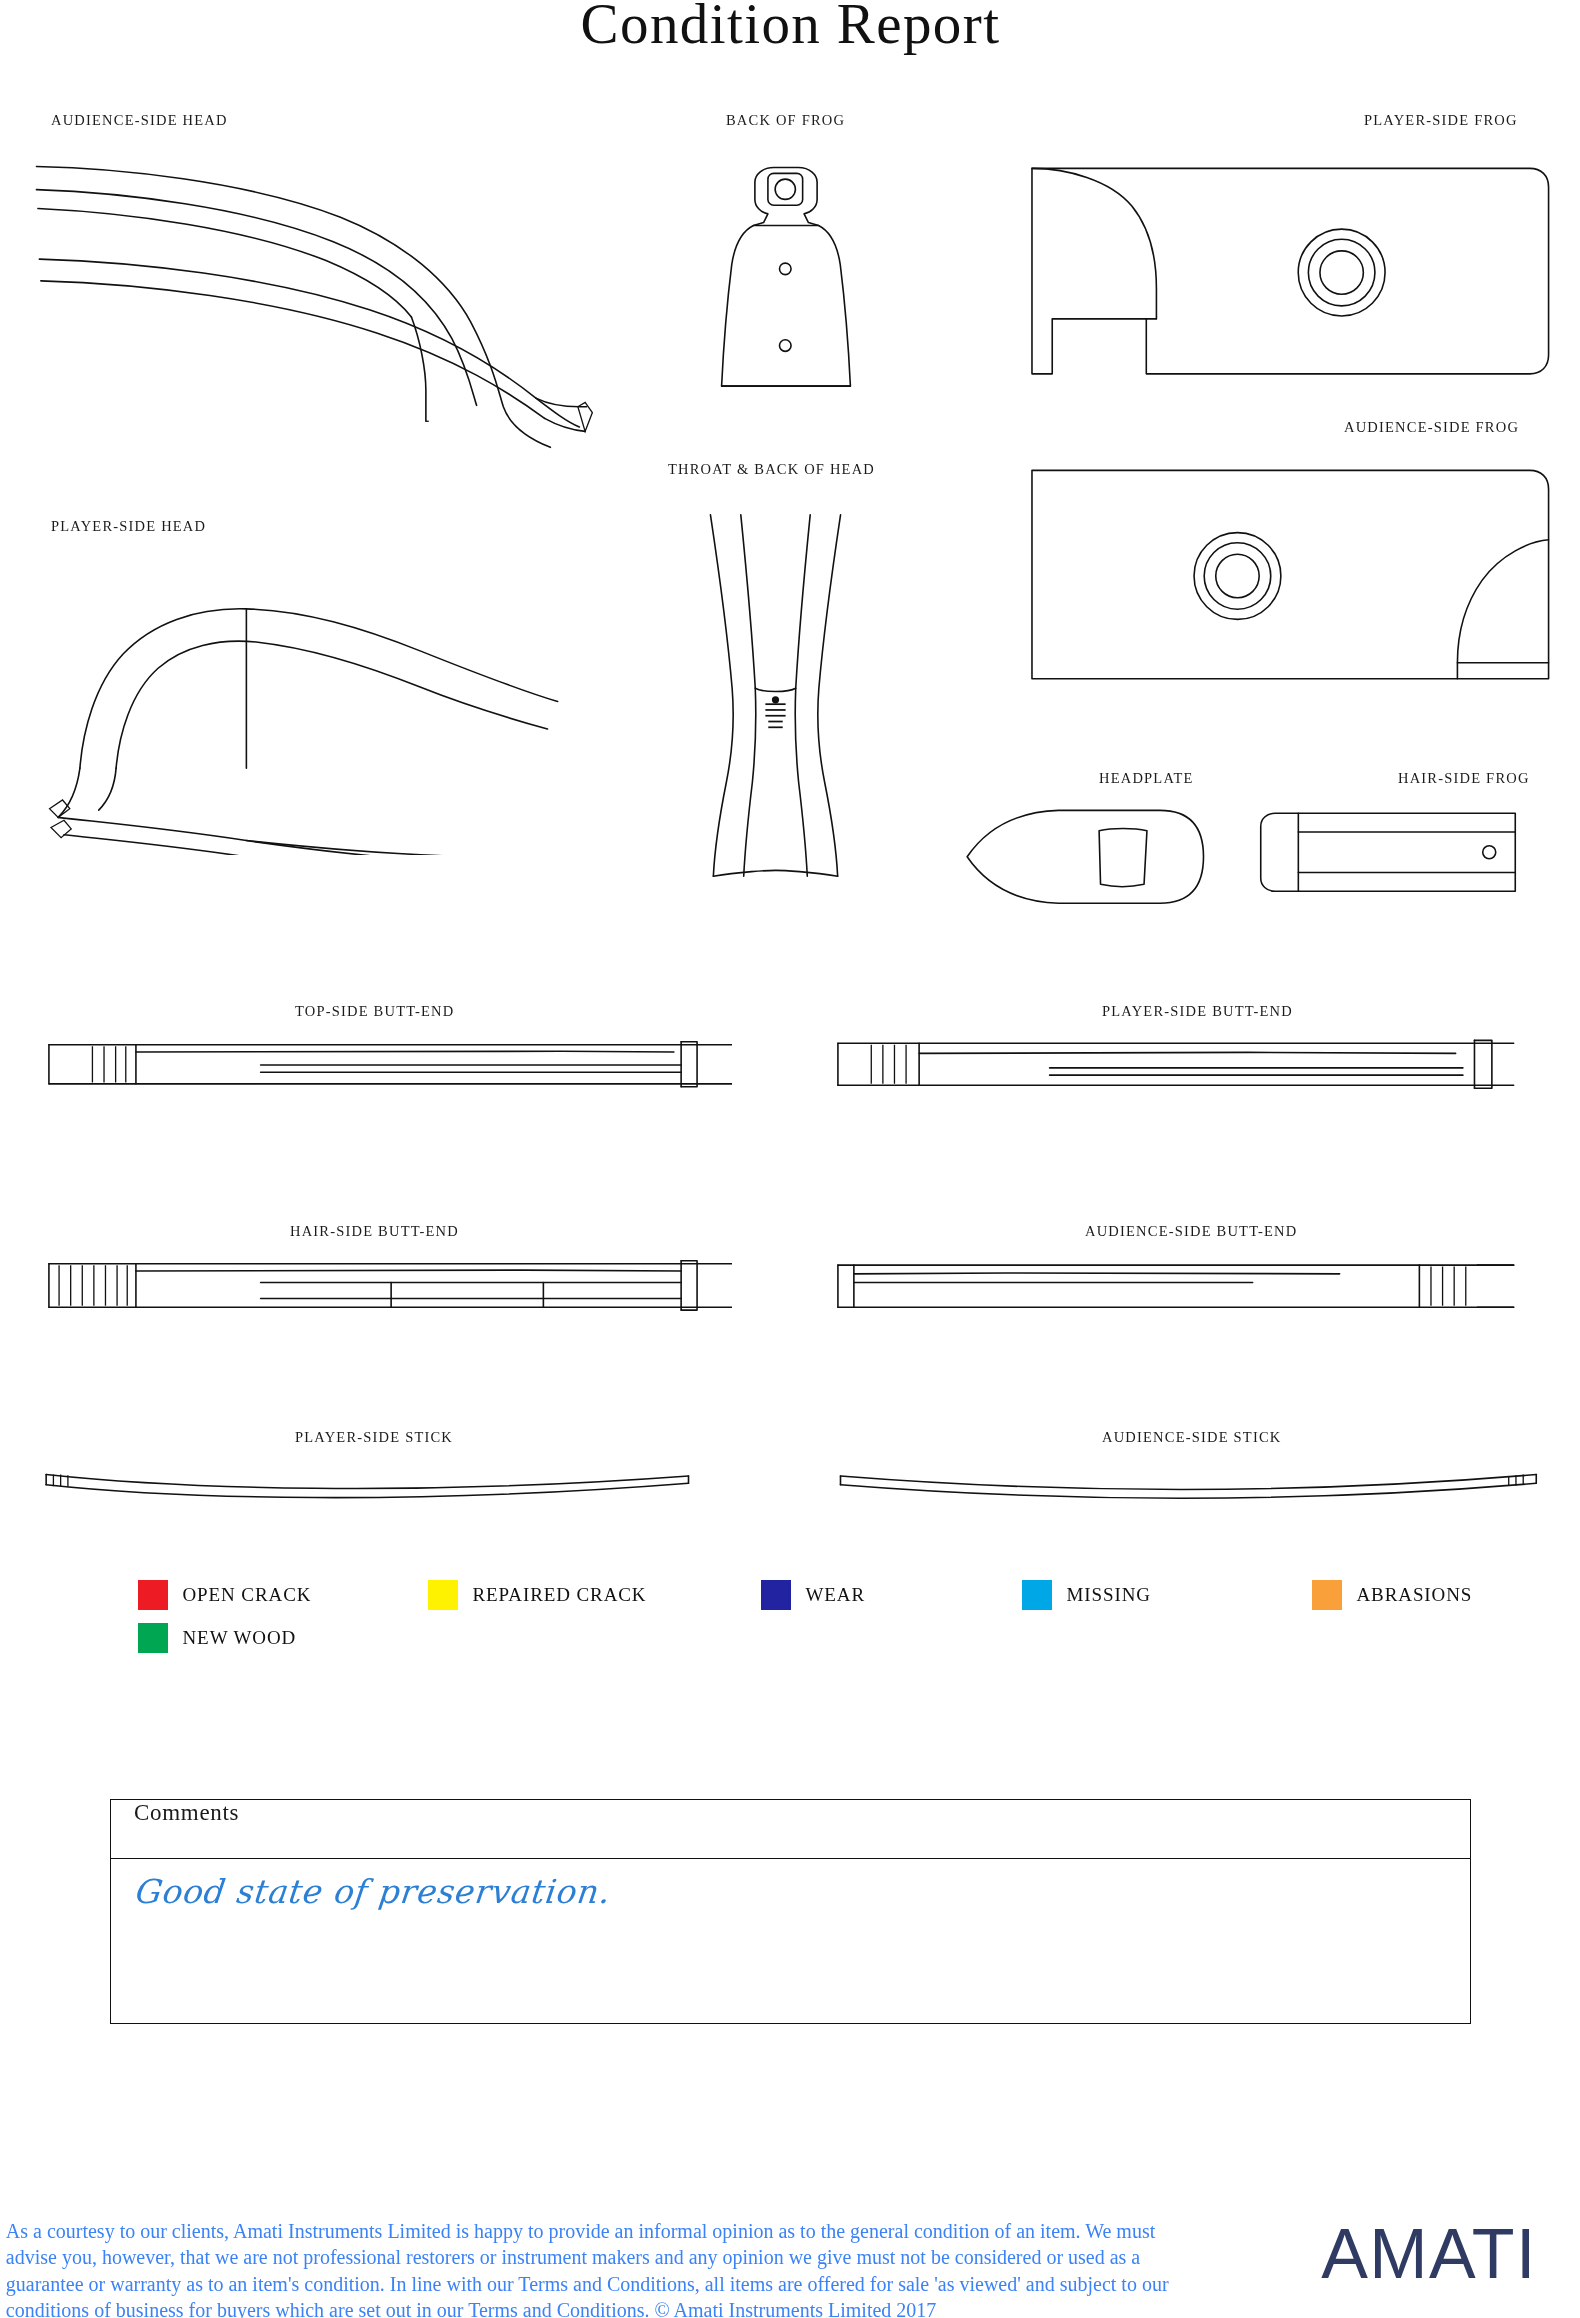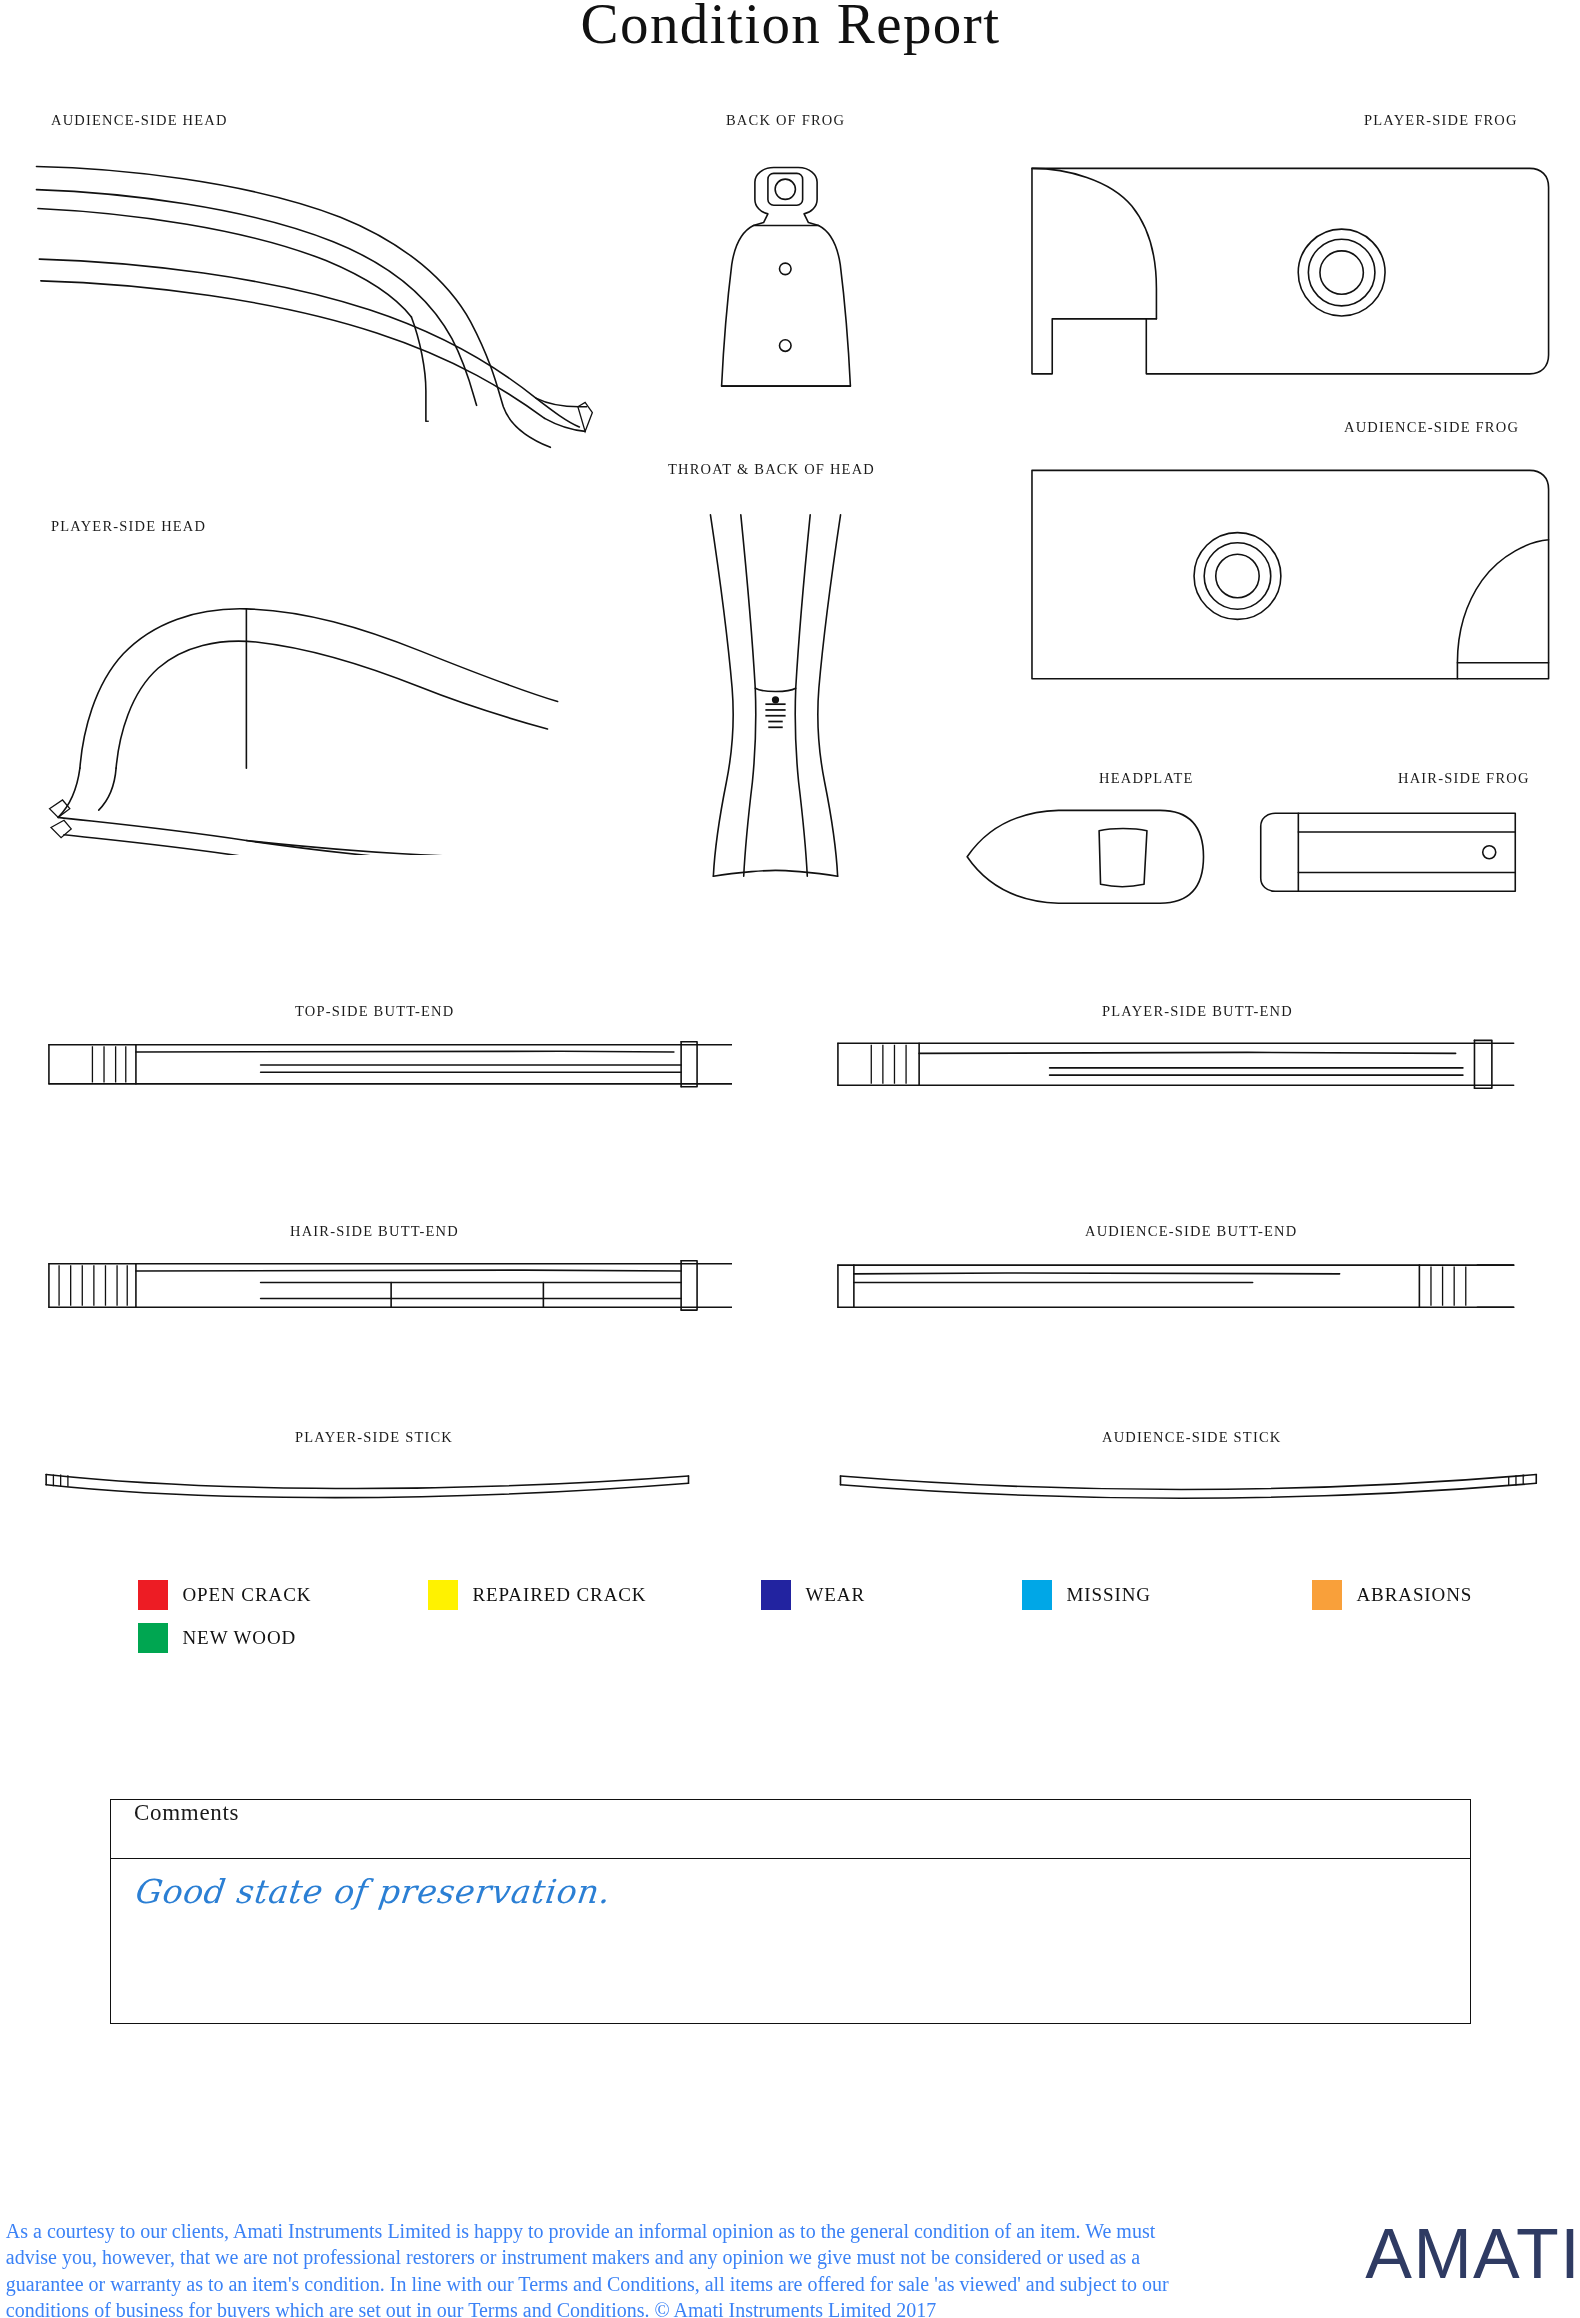--- a/index.html
+++ b/index.html
@@ -118,21 +118,21 @@
     font-family: Liberation Serif, serif;
     font-size: 20px;
     line-height: 1.32;
     color: #3b82f6;
   }
   .logo {
     position: absolute;
     right: 0px;
     top: 2219px;
     width: 304px;
-    text-align: right;
+    text-align: center;
     font-family: "Liberation Sans", sans-serif;
     font-size: 70px;
     letter-spacing: 1.4px;
     color: #2f3b63;
     line-height: 1;
   }
 </style>
 </head>
 <body>
 

